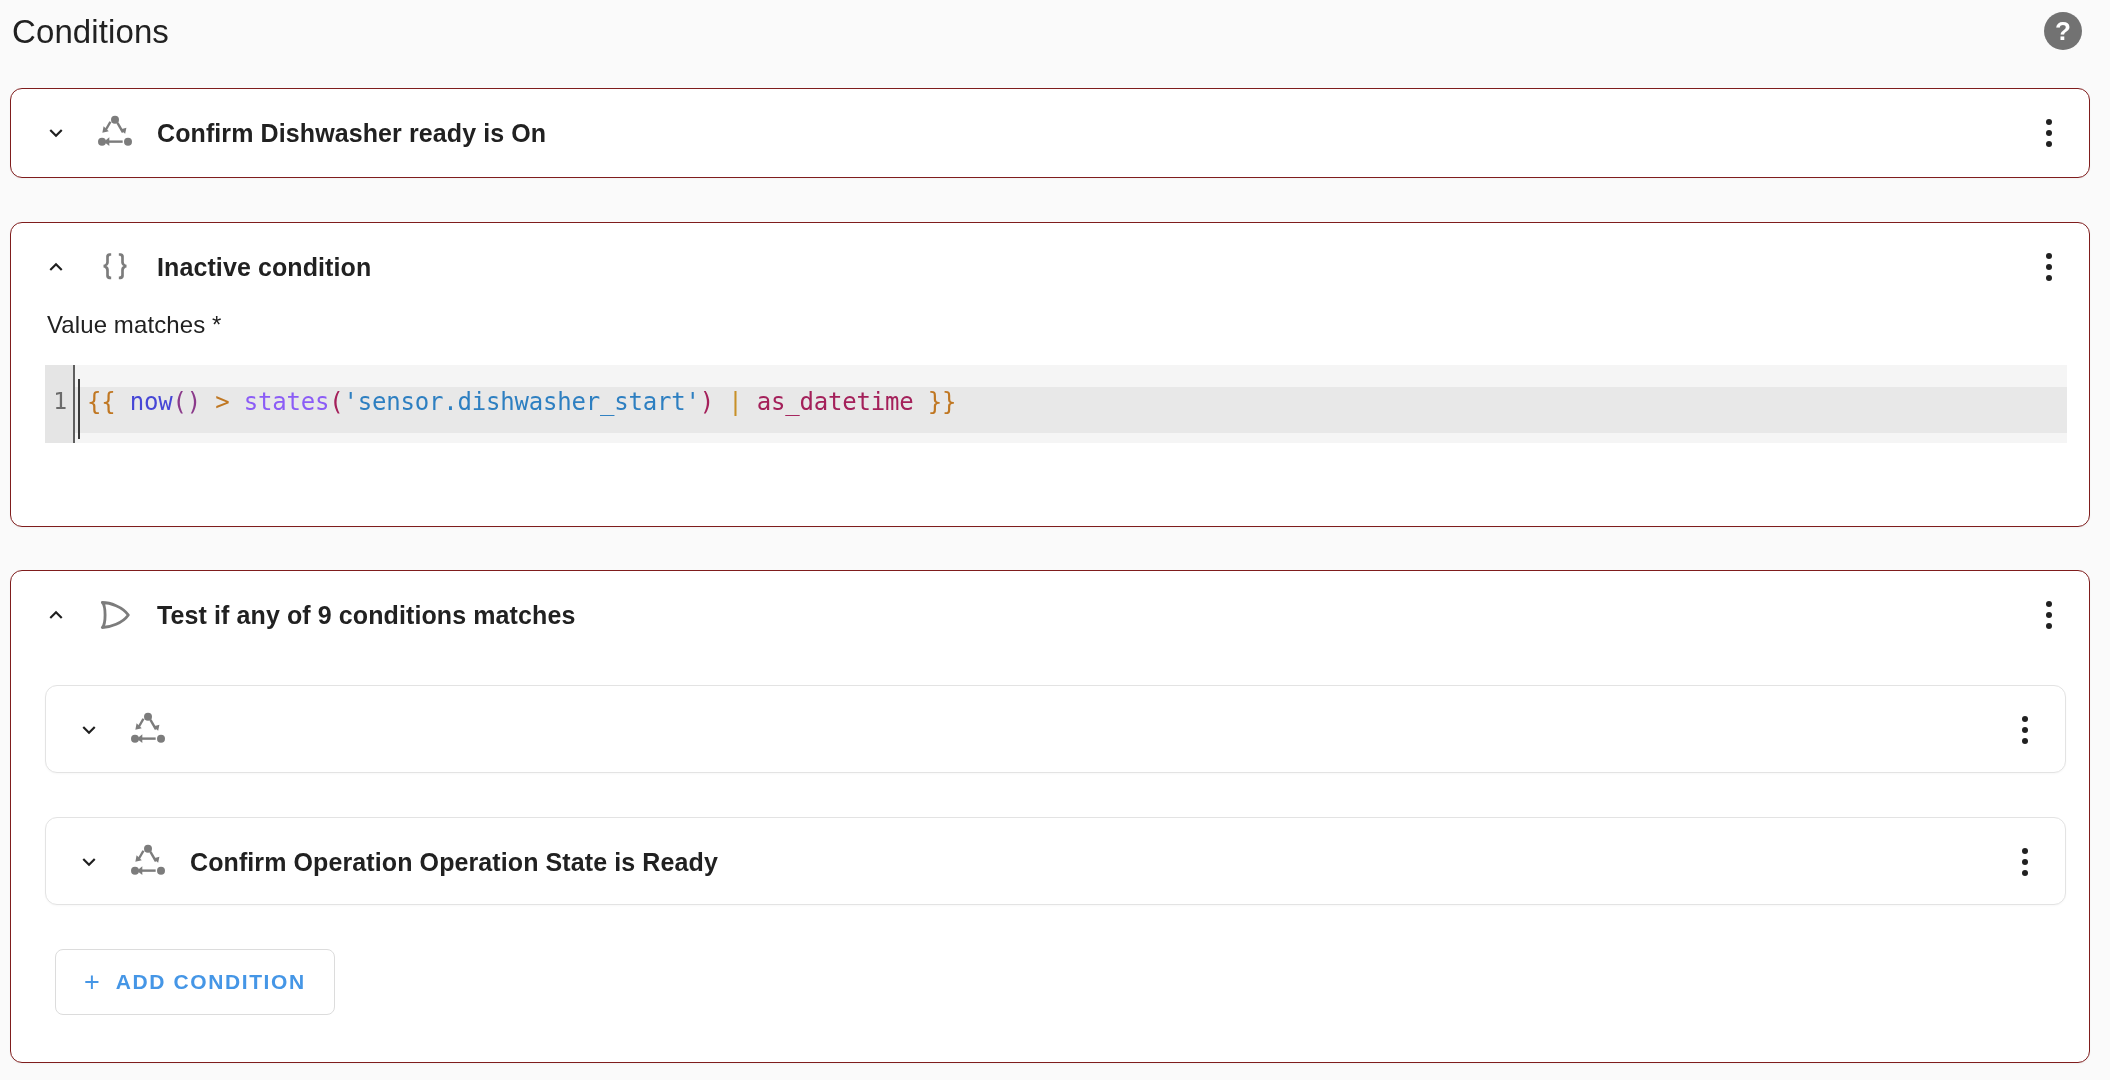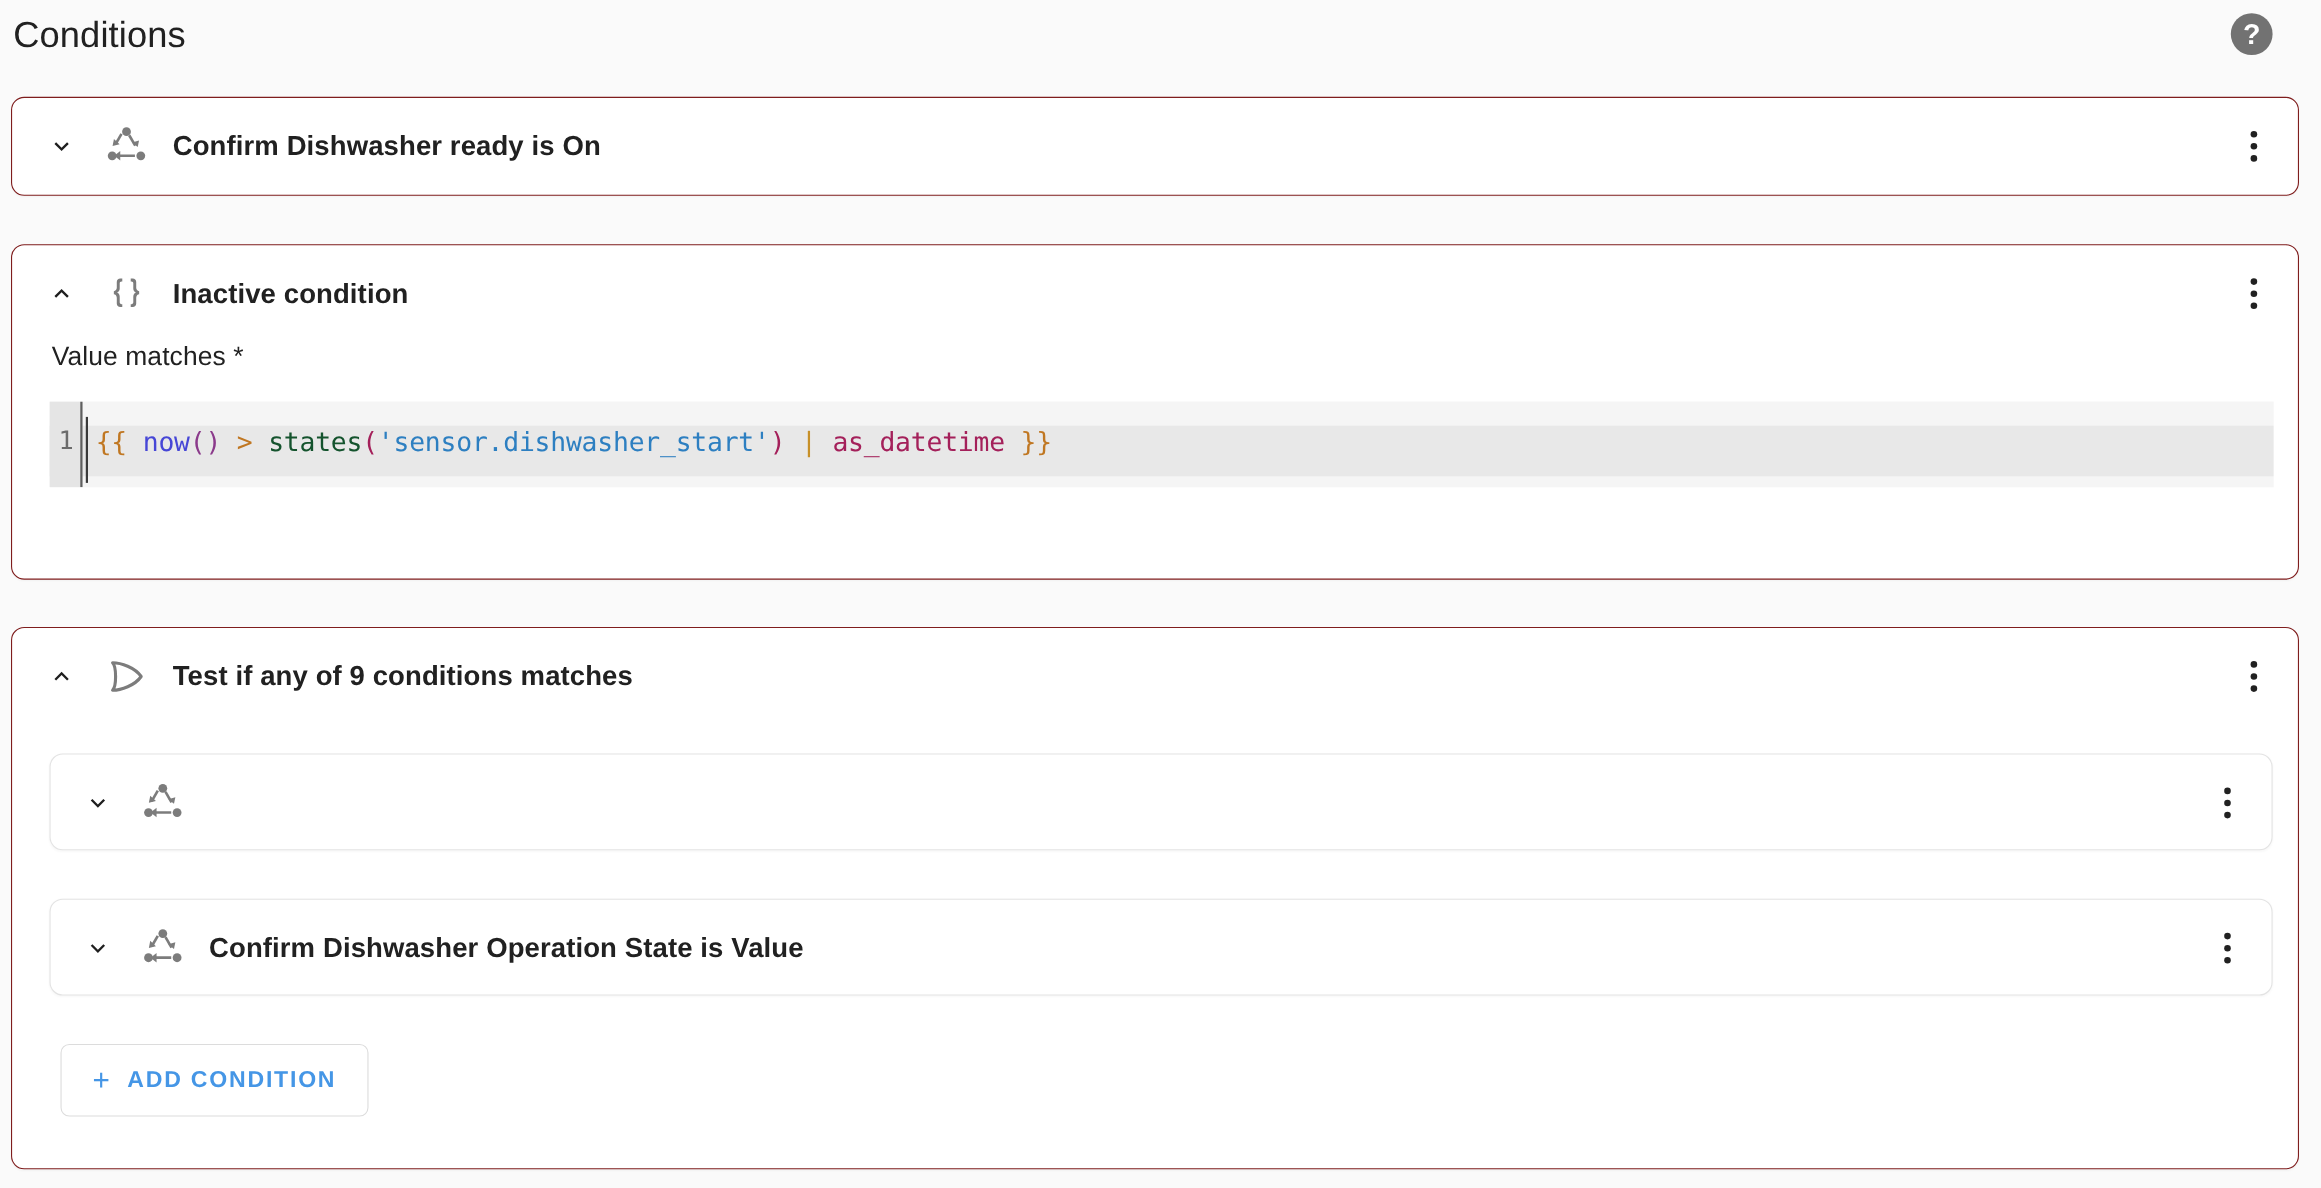--- a/index.html
+++ b/index.html
@@ -26,21 +26,21 @@
   
   .header {
     position: absolute;
     left: 0;
     top: 0;
     width: 2110px;
     height: 62px;
     display: flex;
     align-items: center;
     justify-content: space-between;
-    padding: 0 40px 0 10px;
+    padding: 0 24px 0 10px;
   }
   .page-title {
     font-size: 33px;
     font-weight: 400;
     color: #212121;
     line-height: 1;
     letter-spacing: 0.1px;
     padding-left: 2px;
   }
   .help-btn {
@@ -200,21 +200,21 @@
     font-family: "DejaVu Sans Mono", monospace;
     font-size: 24px;
     line-height: 1;
     white-space: pre;
     letter-spacing: -0.2px;
   }
   .tok-brace   { color: #c07722; }
   .tok-fn      { color: #4646d6; }
   .tok-paren   { color: #8b3a8b; }
   .tok-op      { color: #c07722; }
-  .tok-func    { color: #14532d; }
+  .tok-func    { color: #8b5cf6; }
   .tok-mparen  { color: #a4205a; }
   .tok-str     { color: #2d7fc1; }
   .tok-pipe    { color: #c79028; }
   .tok-filter  { color: #a4205a; }
   .tok-plain   { color: #333333; }
 
   
   .nested {
     position: absolute;
     background: #ffffff;
@@ -402,21 +402,21 @@
               <circle cx="19.8" cy="17.2" r="2.4"></circle>
               <path d="M9.9 5.6 6.6 11.3l-1.25-.72 3.3-5.7z"></path>
               <path d="M5.15 8.0 4.4 11.9l3.85-1.0z"></path>
               <path d="M14.1 5.6l3.3 5.7-1.25.72-3.3-5.7z"></path>
               <path d="M18.85 8.8l-3.85 1.1 3.1 2.5z"></path>
               <path d="M7.0 16.45h9.6v1.45H7.0z"></path>
               <path d="M8.6 14.6 5.3 17.2l3.3 2.6z"></path>
             </g>
           </svg>
         </span>
-        <span class="card-title">Confirm Dishwasher Operation State is Value</span>
+        <span class="card-title">Confirm Operation Operation State is Ready</span>
         <span class="overflow-btn">
           <i></i>
             <i></i>
             <i></i>
         </span>
       </div>
     </div>
 
     <button class="add-btn">
       <span class="plus">+</span>

